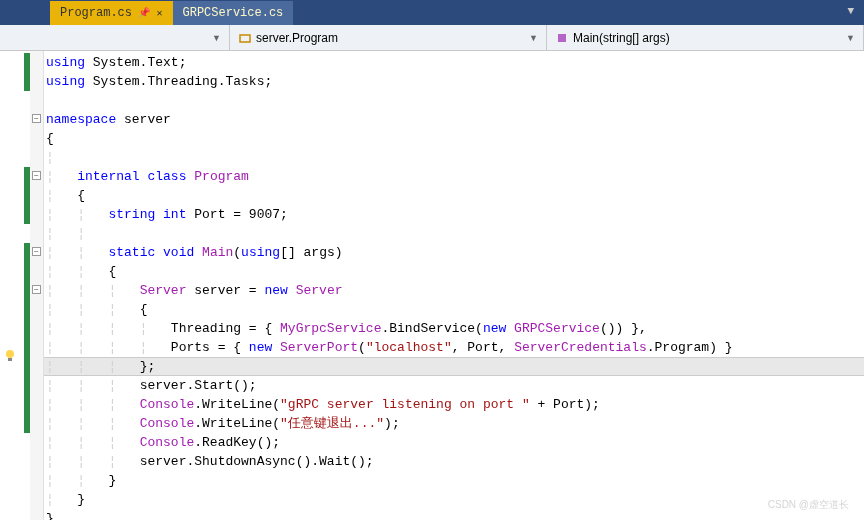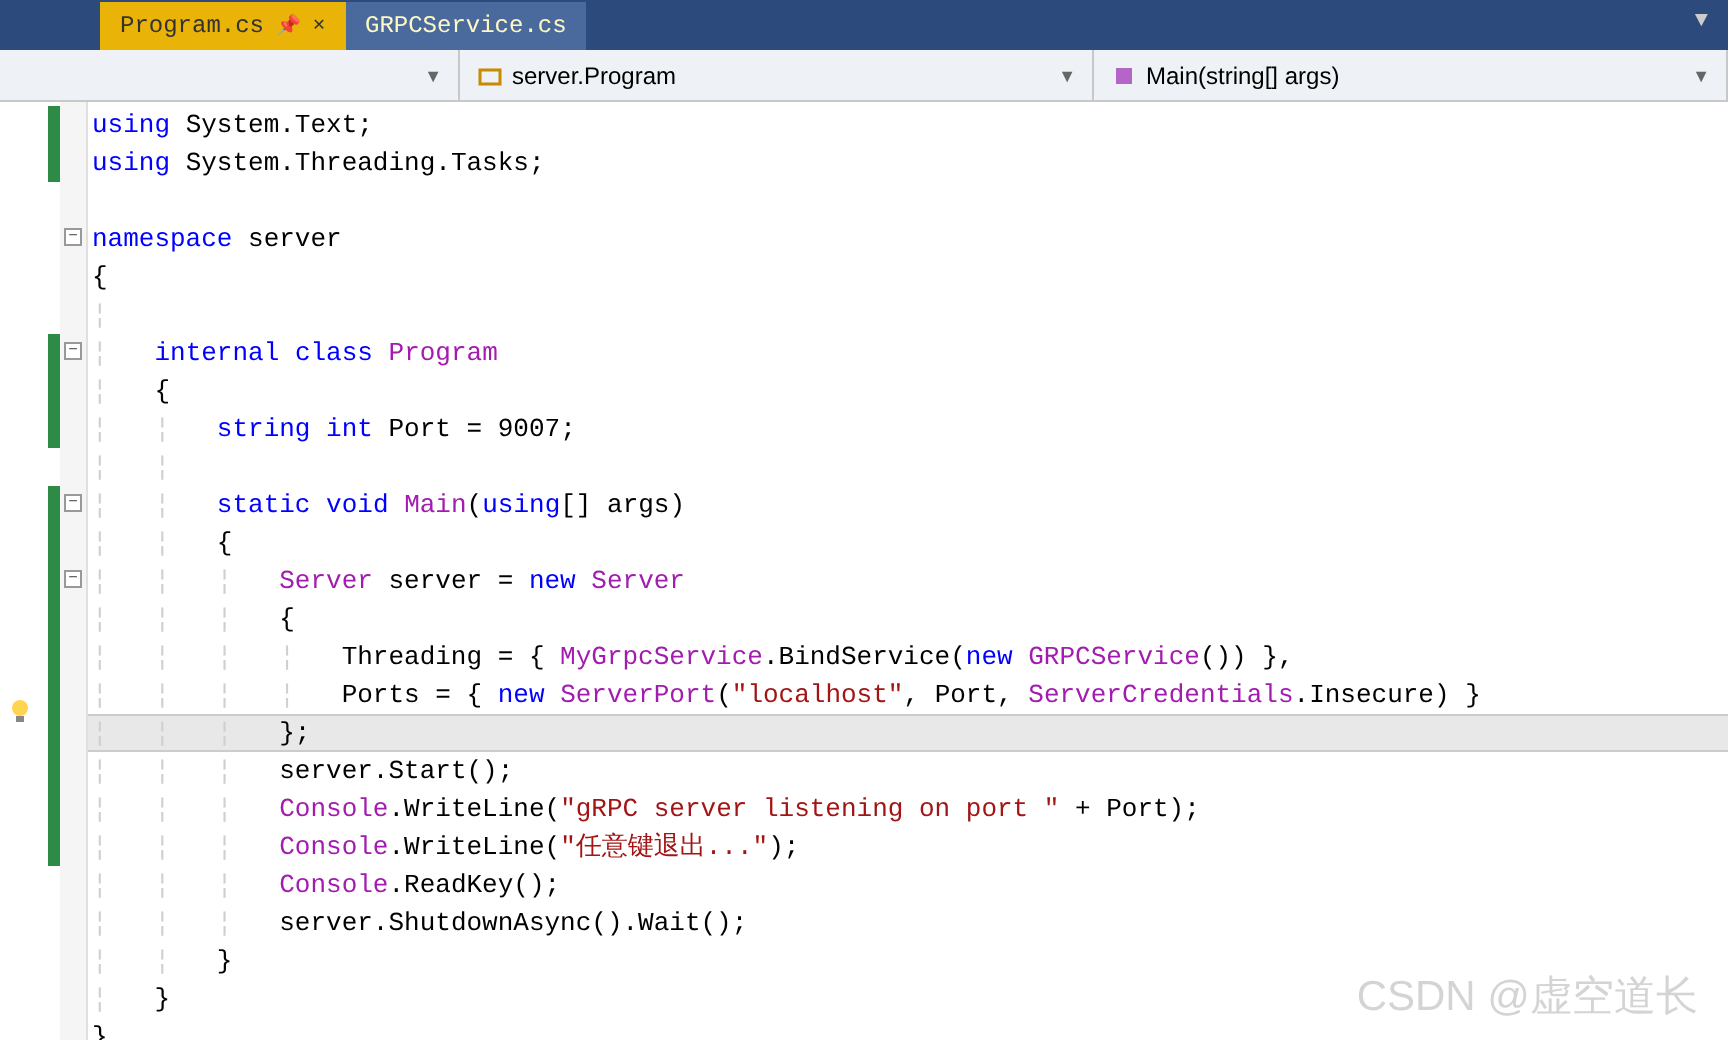--- a/index.html
+++ b/index.html
@@ -20,21 +20,21 @@
 .change-bar { position:absolute; left:24px; width:6px; background:#2e8b45; }
 .gutter { width:14px; background:#f5f5f5; border-right:1px solid #e0e0e0; position:relative; }
 .fold { position:absolute; left:2px; width:9px; height:9px; border:1px solid #999; background:#fff; font-size:8px; line-height:7px; text-align:center; color:#555; cursor:pointer; }
 .code-area { flex:1; padding:2px 0 12px 2px; line-height:19px; color:#000; position:relative; overflow:hidden; }
 .line { white-space:pre; height:19px; }
 .highlight-line { position:absolute; left:0; right:0; height:19px; background:#e8e8e8; border-top:1px solid #ccc; border-bottom:1px solid #ccc; z-index:-1; }
 .k-blue { color:#0000ff; }
 .k-teal { color:#a21caf; }
 .k-red { color:#a31515; }
 .guide { color:#d0d0d0; }
-.watermark { position:absolute; bottom:8px; right:15px; font-family:'Segoe UI',sans-serif; font-size:21px; color:#d0d0d0; opacity:0.9; }
+.watermark { position:absolute; bottom:8px; right:15px; font-family:'Segoe UI',sans-serif; font-size:10px; color:#d0d0d0; opacity:0.9; }
 .lightbulb { position:absolute; left:3px; top:298px; width:14px; height:14px; }
 </style>
 </head>
 <body>
 
 <div class="tabs-bar">
   <div class="tab active">
     <span>Program.cs</span>
     <span class="pin-icon">📌</span>
     <span class="close-icon">✕</span>
@@ -98,21 +98,21 @@
 <div class="line"><span class="guide">¦</span></div>
 <div class="line"><span class="guide">¦   </span><span class="k-blue">internal</span> <span class="k-blue">class</span> <span class="k-teal">Program</span></div>
 <div class="line"><span class="guide">¦   </span><span>{</span></div>
 <div class="line"><span class="guide">¦   ¦   </span><span class="k-blue">string</span> <span class="k-blue">int</span><span> Port = 9007;</span></div>
 <div class="line"><span class="guide">¦   ¦</span></div>
 <div class="line"><span class="guide">¦   ¦   </span><span class="k-blue">static</span> <span class="k-blue">void</span> <span class="k-teal">Main</span>(<span class="k-blue">using</span><span>[] args)</span></div>
 <div class="line"><span class="guide">¦   ¦   </span><span>{</span></div>
 <div class="line"><span class="guide">¦   ¦   ¦   </span><span class="k-teal">Server</span><span> server = </span><span class="k-blue">new</span> <span class="k-teal">Server</span></div>
 <div class="line"><span class="guide">¦   ¦   ¦   </span><span>{</span></div>
 <div class="line"><span class="guide">¦   ¦   ¦   ¦   </span><span>Threading = { </span><span class="k-teal">MyGrpcService</span><span>.BindService(</span><span class="k-blue">new</span> <span class="k-teal">GRPCService</span><span>()) },</span></div>
-<div class="line"><span class="guide">¦   ¦   ¦   ¦   </span><span>Ports = { </span><span class="k-blue">new</span> <span class="k-teal">ServerPort</span><span>(</span><span class="k-red">"localhost"</span><span>, Port, </span><span class="k-teal">ServerCredentials</span><span>.Insecure) }</span></div>
+<div class="line"><span class="guide">¦   ¦   ¦   ¦   </span><span>Ports = { </span><span class="k-blue">new</span> <span class="k-teal">ServerPort</span><span>(</span><span class="k-red">"localhost"</span><span>, Port, </span><span class="k-teal">ServerCredentials</span><span>.Program) }</span></div>
 <div class="line"><span class="guide">¦   ¦   ¦   </span><span>};</span></div>
 <div class="line"><span class="guide">¦   ¦   ¦   </span><span>server.Start();</span></div>
 <div class="line"><span class="guide">¦   ¦   ¦   </span><span class="k-teal">Console</span><span>.WriteLine(</span><span class="k-red">"gRPC server listening on port "</span><span> + Port);</span></div>
 <div class="line"><span class="guide">¦   ¦   ¦   </span><span class="k-teal">Console</span><span>.WriteLine(</span><span class="k-red">"任意键退出..."</span><span>);</span></div>
 <div class="line"><span class="guide">¦   ¦   ¦   </span><span class="k-teal">Console</span><span>.ReadKey();</span></div>
 <div class="line"><span class="guide">¦   ¦   ¦   </span><span>server.ShutdownAsync().Wait();</span></div>
 <div class="line"><span class="guide">¦   ¦   </span><span>}</span></div>
 <div class="line"><span class="guide">¦   </span><span>}</span></div>
 <div class="line"><span>}</span></div>
   </div>

